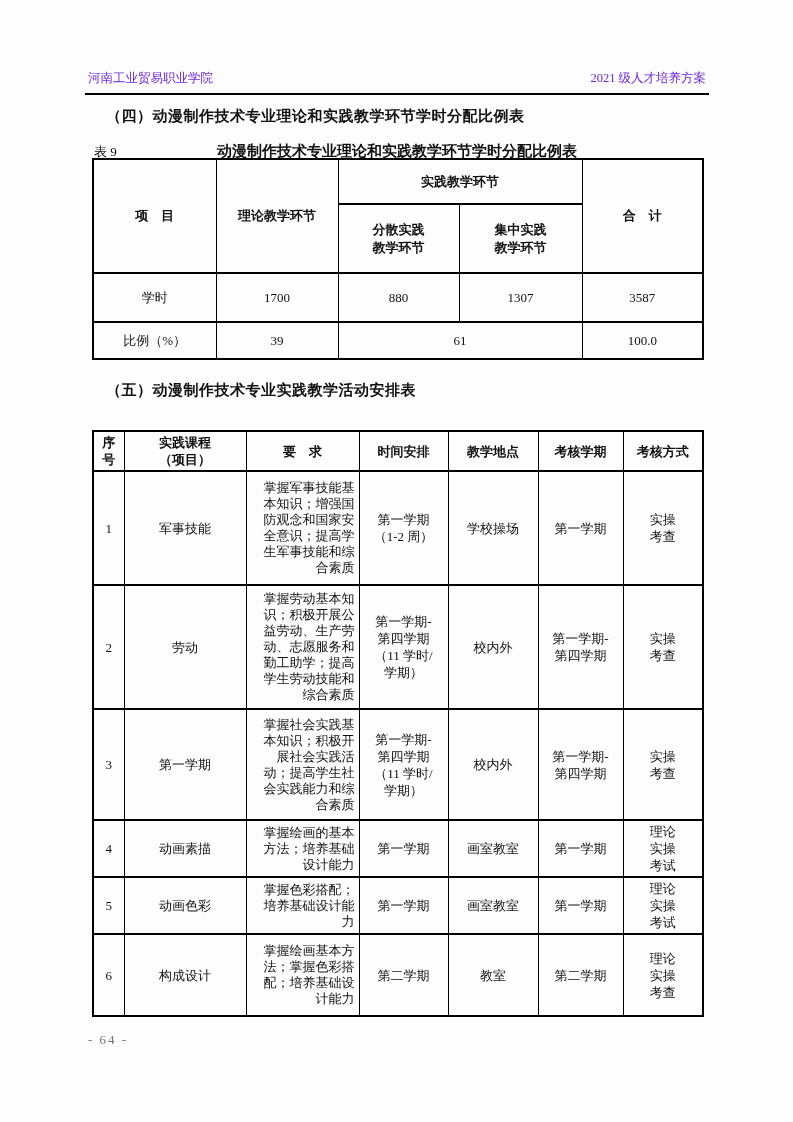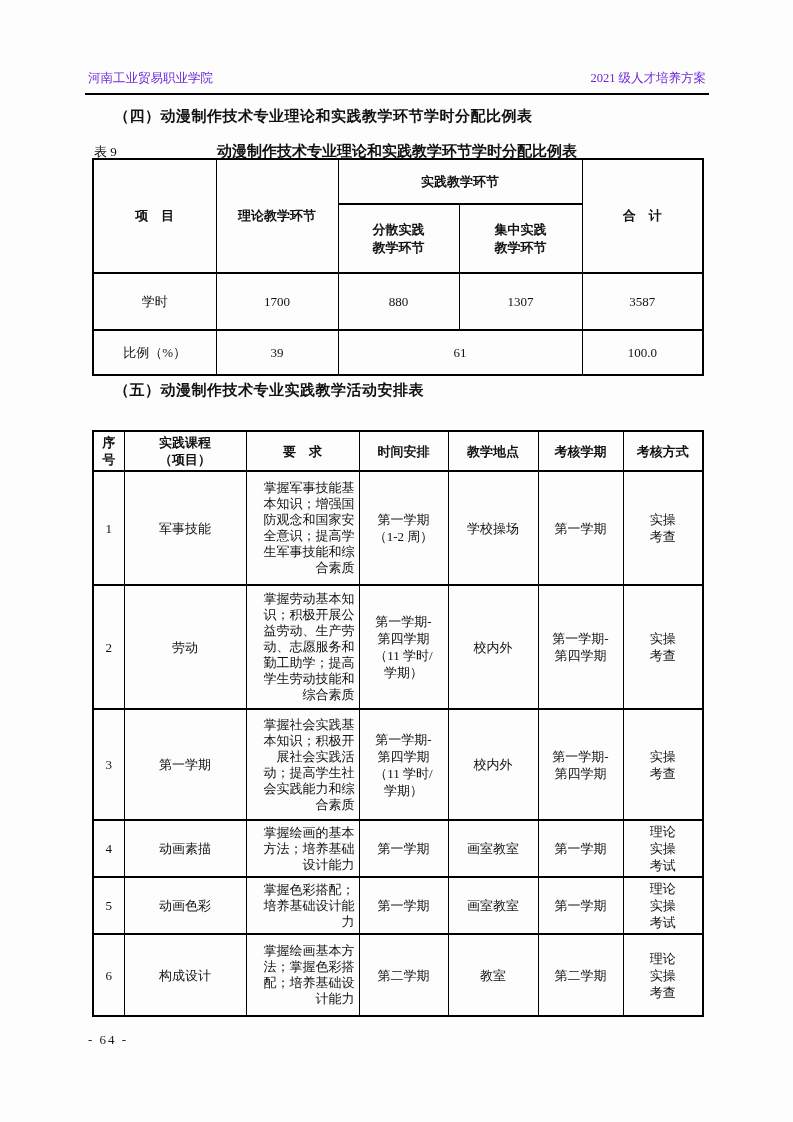--- a/index.html
+++ b/index.html
@@ -17,21 +17,21 @@
     position:absolute;top:70px;left:88px;width:618px;
     display:flex;justify-content:space-between;
     font-size:12.5px;line-height:16px;color:#6d28d9;
   }
   .hdr-rule{
     position:absolute;top:93px;left:85px;width:624px;
     border-top:2px solid #000;height:0;
   }
   
   .sec-title{
-    position:absolute;left:114px;
+    position:absolute;left:106px;
     font-size:15px;font-weight:bold;line-height:20px;letter-spacing:0.5px;
   }
   .sec4{top:106px;}
   .sec5{top:380px;}
   
   .cap-row{position:absolute;left:92px;width:610px;height:20px;}
   .cap9{top:141px;}
   .cap10{top:407px;}
   .cap-label{position:absolute;left:2px;top:2px;font-size:13px;}
   .cap-title{display:block;text-align:center;font-size:15px;font-weight:bold;line-height:20px;}
@@ -57,33 +57,33 @@
   .th{font-weight:bold;}
   .t9 td{line-height:18px;}
   .req{
     text-align:right;
     padding:3px 4px 3px 7px;
     line-height:16px;
   }
   
   .t9 .hr1{height:45px;}
   .t9 .hr2{height:69px;}
-  .t9 .dr1{height:57px;}
-  .t9 .dr2{height:45px;}
+  .t9 .dr1{height:49px;}
+  .t9 .dr2{height:37px;}
   .t10 .h{height:38px;}
   .t10 .r1{height:114px;}
   .t10 .r2{height:124px;}
   .t10 .r3{height:111px;}
   .t10 .r4{height:56px;}
   .t10 .r5{height:55px;}
   .t10 .r6{height:82px;}
   
   .footer{
     position:absolute;top:1032px;left:88px;
-    font-size:13px;letter-spacing:2px;color:#0f172a;
+    font-size:13px;letter-spacing:2px;color:#737373;
   }
 </style>
 </head>
 <body>
 
 <div class="page">
 
   <div class="hdr">
     <span>河南工业贸易职业学院</span>
     <span>2021 级人才培养方案</span>

